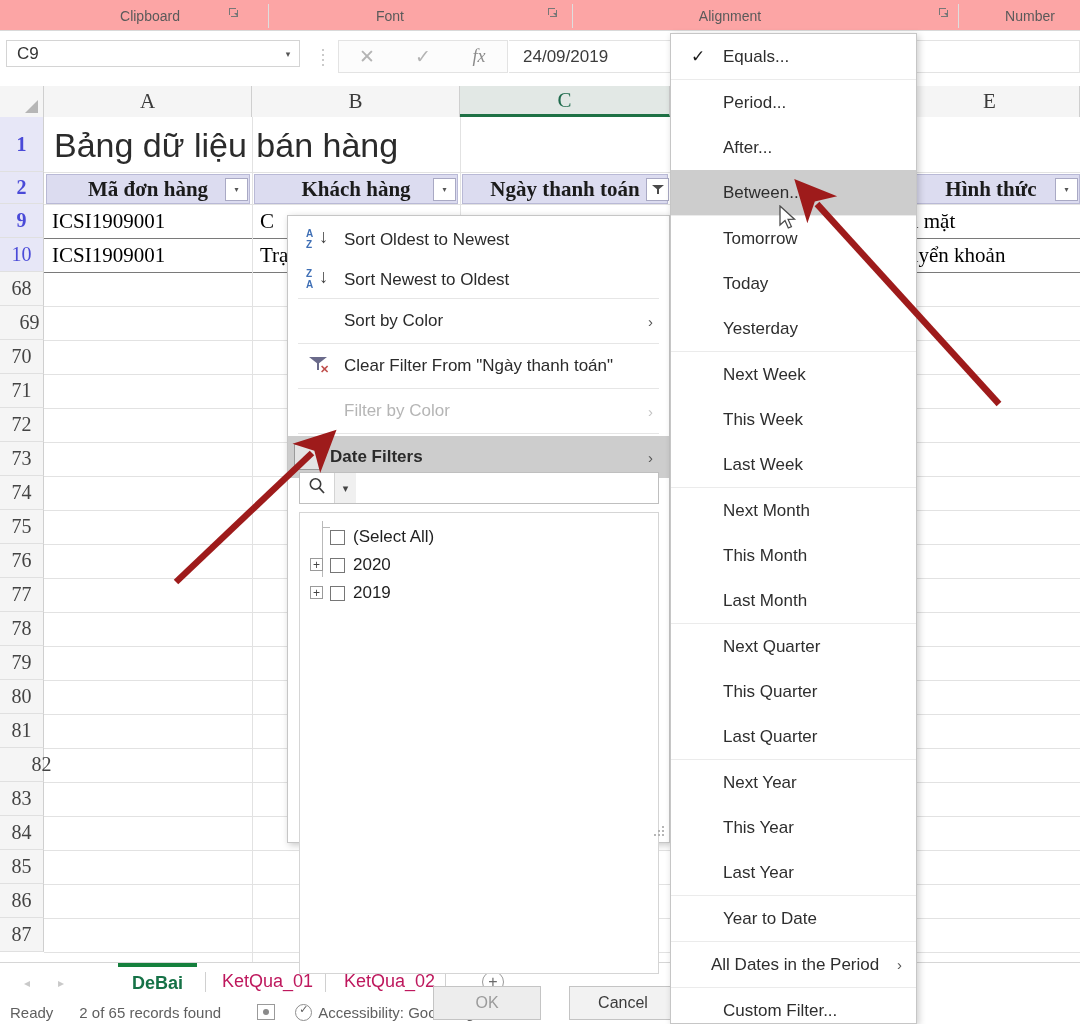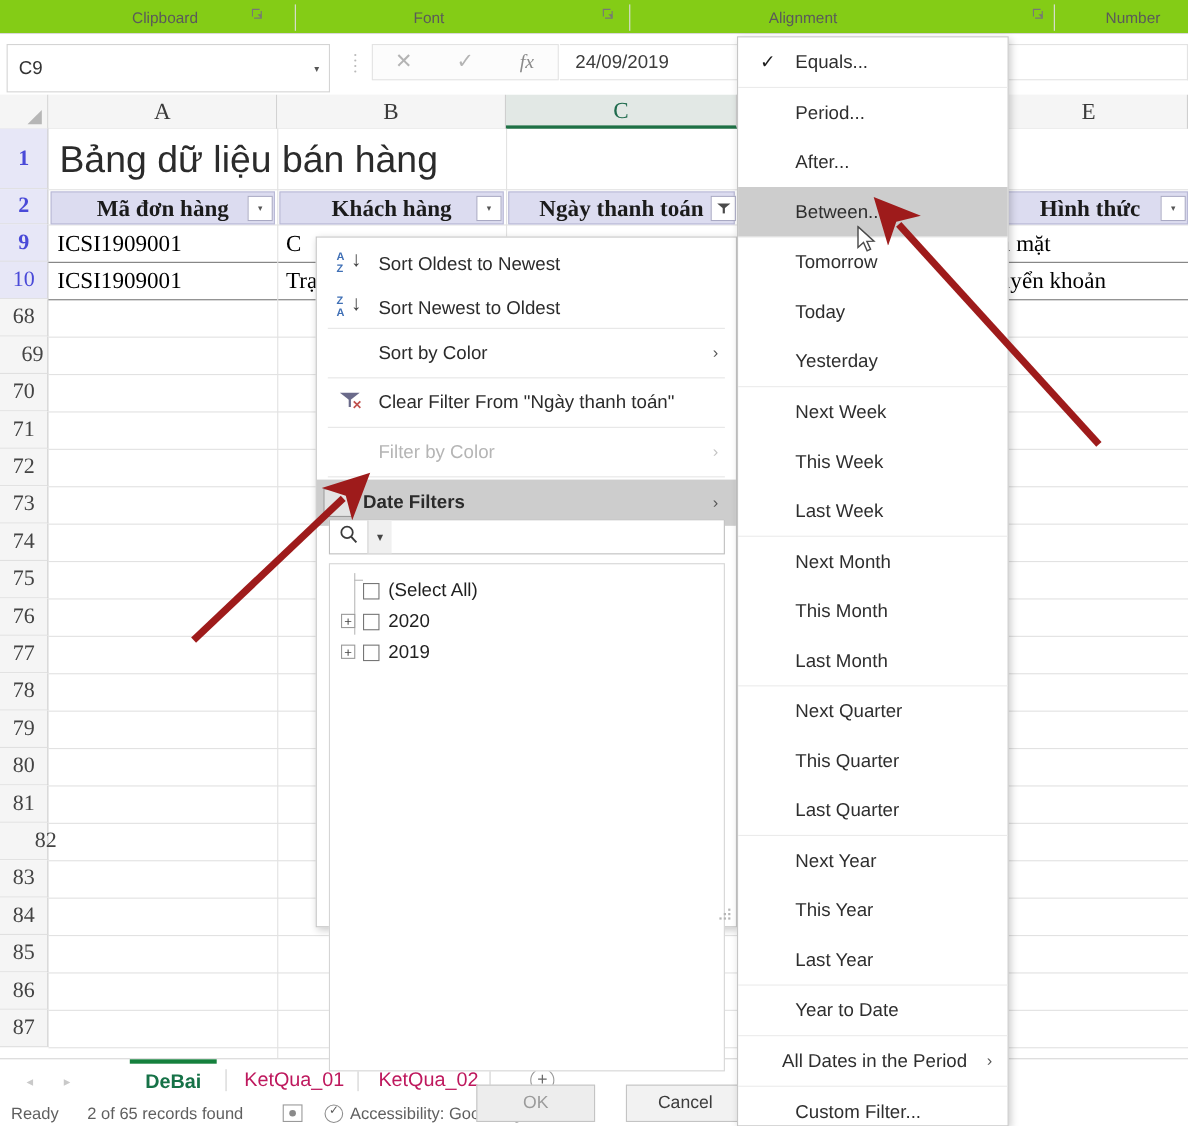--- a/index.html
+++ b/index.html
@@ -7,21 +7,21 @@
     width: 1080px; height: 1024px;
     overflow: hidden;
     background: #ffffff;
     font-family: "Liberation Sans", sans-serif;
   }
   #app { position: relative; width: 1080px; height: 1024px; }
 
   
   .ribbon-strip {
     position: absolute; left: 0; top: 0; width: 1080px; height: 31px;
-    background: #84cc16;
+    background: #fca5a5;
     border-bottom: 1px solid #d9d9d9;
   }
   .rib-group {
     position: absolute; top: 0; height: 31px;
     display: flex; align-items: center; justify-content: center;
     font-size: 14px; color: #5a5a5a;
   }
   .rib-sep {
     position: absolute; top: 4px; height: 24px; width: 1px; background: #dedede;
   }
@@ -29,21 +29,21 @@
     position: absolute; top: 6px; width: 15px; height: 15px;
     font-size: 11px; color: #777; line-height: 15px; text-align: center;
   }
 
   
   .fbar {
     position: absolute; left: 0; top: 31px; width: 1080px; height: 55px;
     background: #ffffff;
   }
   .namebox {
-    position: absolute; left: 6px; top: 9px; width: 294px; height: 44px;
+    position: absolute; left: 6px; top: 9px; width: 294px; height: 27px;
     border: 1px solid #d4d4d4; background: #fff;
     display: flex; align-items: center;
   }
   .namebox .nb-text {
     flex: 1; padding-left: 10px; font-size: 17px; color: #333;
     font-family: "Liberation Sans", sans-serif;
   }
   .namebox .nb-caret {
     width: 22px; text-align: center; font-size: 9px; color: #555;
   }

